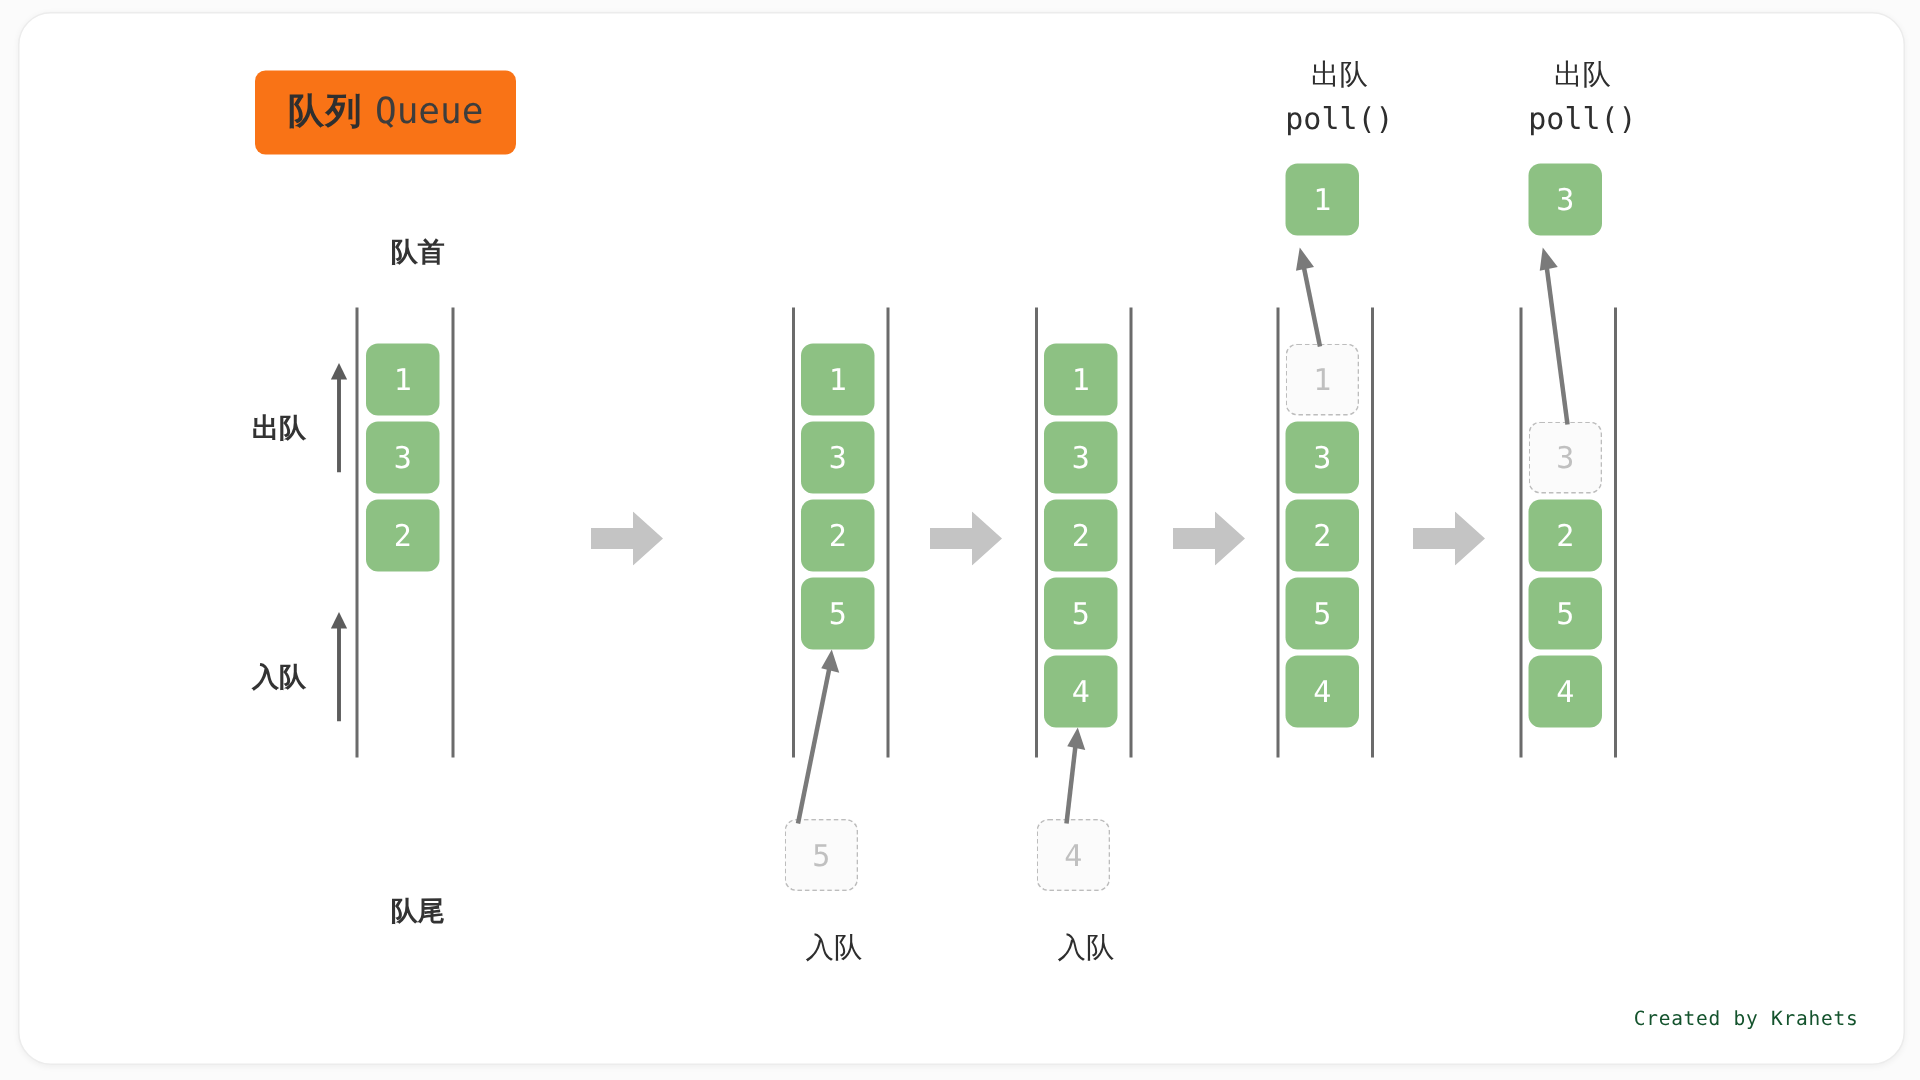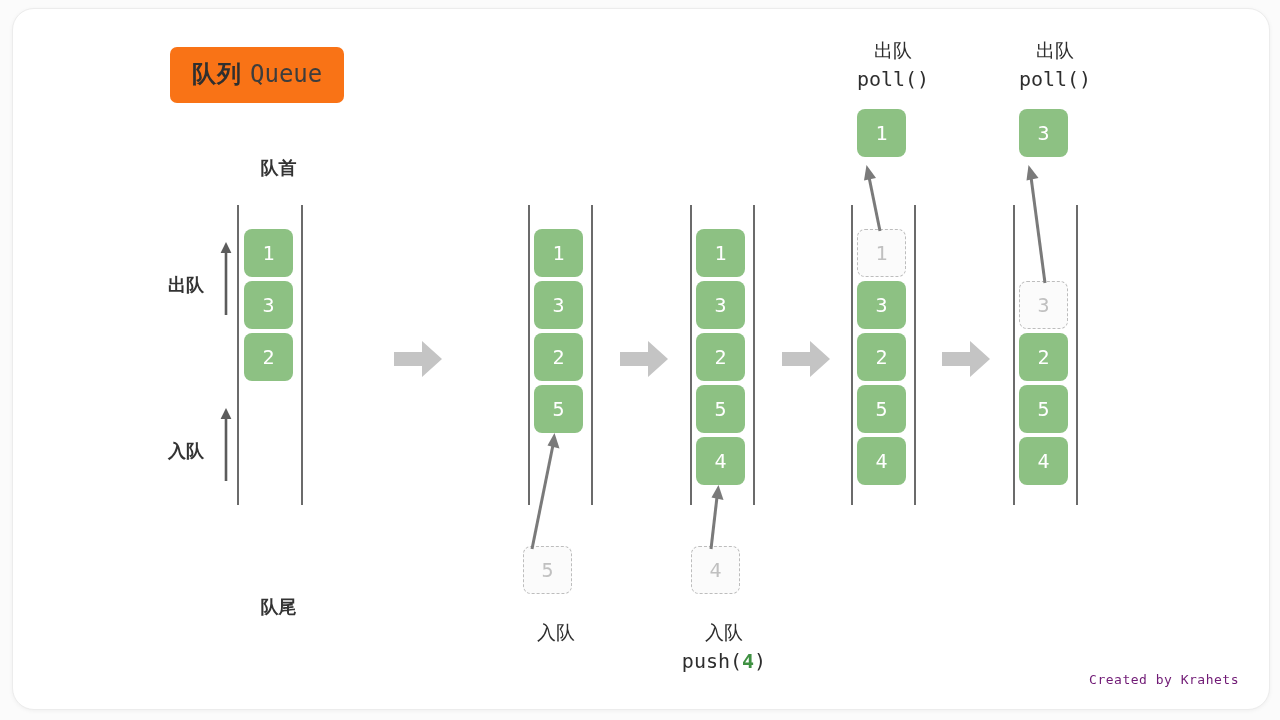--- a/index.html
+++ b/index.html
@@ -69,21 +69,21 @@
 
   
   .tick-arrow{position:absolute;width:14px;height:74px;}
 
   
   .conn{position:absolute;overflow:visible;}
 
   .credit{
     position:absolute;right:30px;bottom:22px;
     font-family:"DejaVu Sans Mono","Liberation Mono",monospace;
-    font-size:13px;color:#701a75;letter-spacing:.5px;white-space:nowrap;
+    font-size:13px;color:#14532d;letter-spacing:.5px;white-space:nowrap;
   }
 </style>
 </head>
 <body>
 
 <div class="card">
  <div class="stage">
 
   <div class="title-badge">
     <span class="title-cn">队列</span><span class="title-en">Queue</span>
@@ -148,21 +148,20 @@
     <div class="cell" style="left:683px;top:428px;">4</div>
   </div>
 
   <div class="cell ghost" style="left:678px;top:537px;">4</div>
   <svg class="conn" style="left:668px;top:472px;width:60px;height:72px;" viewBox="0 0 60 72">
     <line x1="30" y1="68" x2="36" y2="16" stroke="#7a7a7a" stroke-width="3"></line>
     <path d="M37.5 4 L42.5 19 L30.5 16.5 Z" fill="#7a7a7a"></path>
   </svg>
   <div class="op-label" style="left:616px;top:610px;width:190px;">
     <span class="op-cn">入队</span>
-    <span class="op-code"><span>push(</span><span class="num">4</span><span>)</span></span>
   </div>
 
   <svg class="flow" style="left:769px;top:332px;" viewBox="0 0 48 36">
     <path d="M0 11 H28 V0 L48 18 L28 36 V25 H0 Z" fill="#c4c4c4"></path>
   </svg>
 
   <div>
     <div class="rail" style="left:838px;top:196px;height:300px;"></div>
     <div class="rail" style="left:901px;top:196px;height:300px;"></div>
     <div class="cell ghost" style="left:844px;top:220px;">1</div>

